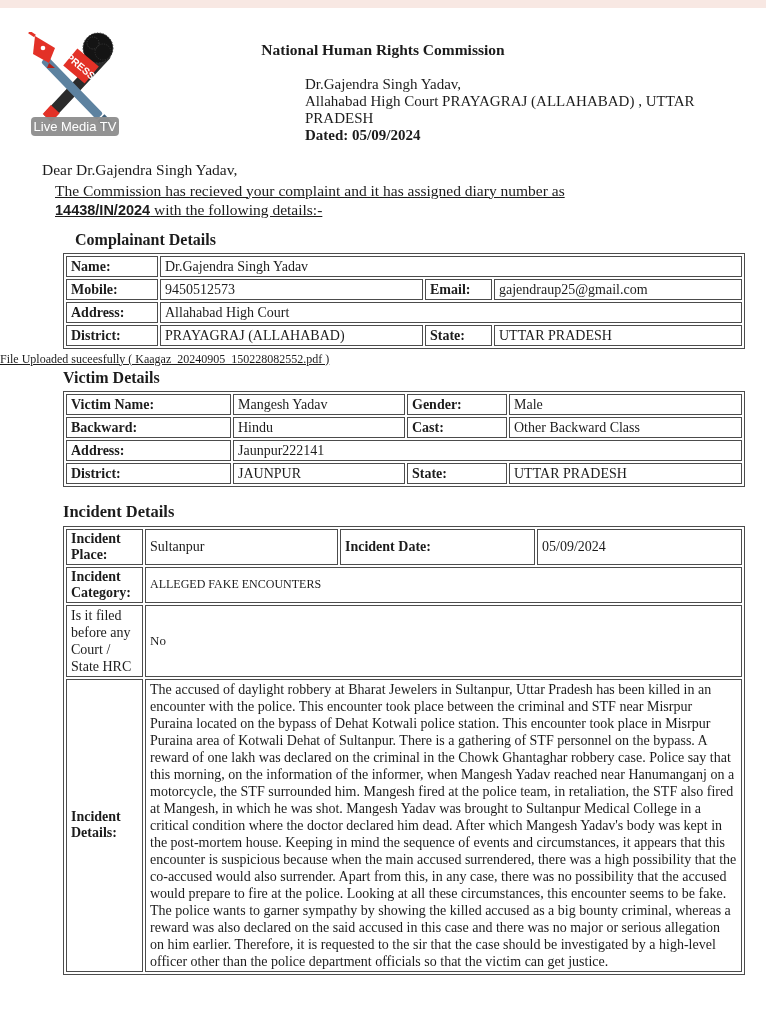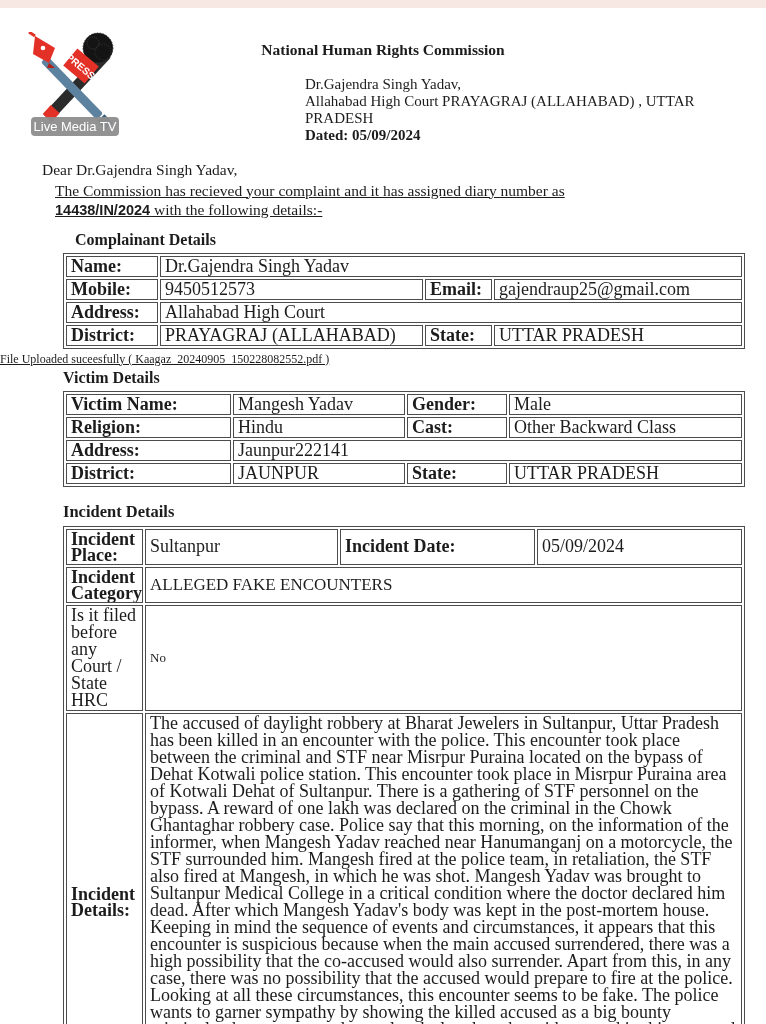--- a/index.html
+++ b/index.html
@@ -48,21 +48,21 @@
     width:682px;
     table-layout:fixed;
     border-collapse:separate;
     border-spacing:2px;
     border:1px solid #4c4c4c;
     background:#ffffff;
   }
   table.doc td {
     border:1px solid #4c4c4c;
     padding:1px 4px;
-    font-size:18px;
+    font-size:14px;
     line-height:17px;
     vertical-align:middle;
     overflow:hidden;
     white-space:nowrap;
   }
   td.lbl { font-weight:bold; }
   td.sm  { font-size:12px; }
   .file-note { margin-top:3px; font-size:12px;text-decoration:underline; }
 
   
@@ -176,21 +176,21 @@
       <col>
     </colgroup>
   <tbody>
       <tr>
     <td class="lbl">Victim Name:</td>
     <td>Mangesh Yadav</td>
     <td class="lbl">Gender:</td>
     <td>Male</td>
   </tr>
   <tr>
-    <td class="lbl">Religion:</td>
+    <td class="lbl">Backward:</td>
     <td>Hindu</td>
     <td class="lbl">Cast:</td>
     <td>Other Backward Class</td>
   </tr>
   <tr>
     <td class="lbl">Address:</td>
     <td colspan="3">Jaunpur222141</td>
   </tr>
   <tr>
     <td class="lbl sm">District:</td>
@@ -211,21 +211,21 @@
     </colgroup>
   <tbody>
       <tr>
     <td class="lbl two-line">Incident Place:</td>
     <td>Sultanpur</td>
     <td class="lbl">Incident Date:</td>
     <td>05/09/2024</td>
   </tr>
   <tr>
     <td class="lbl two-line">Incident Category:</td>
-    <td colspan="3" style="font-size:17px">ALLEGED FAKE ENCOUNTERS</td>
+    <td colspan="3" style="font-size:12px">ALLEGED FAKE ENCOUNTERS</td>
   </tr>
   <tr>
     <td class="filed-lbl">Is it filed before any Court / State HRC</td>
     <td colspan="3" style="font-size:13px">No</td>
   </tr>
   <tr>
     <td class="lbl two-line details-lbl">Incident Details:</td>
     <td colspan="3" class="details-val">The accused of daylight robbery at Bharat Jewelers in Sultanpur, Uttar Pradesh has been killed in an encounter with the police. This encounter took place between the criminal and STF near Misrpur Puraina located on the bypass of Dehat Kotwali police station. This encounter took place in Misrpur Puraina area of Kotwali Dehat of Sultanpur. There is a gathering of STF personnel on the bypass. A reward of one lakh was declared on the criminal in the Chowk Ghantaghar robbery case. Police say that this morning, on the information of the informer, when Mangesh Yadav reached near Hanumanganj on a motorcycle, the STF surrounded him. Mangesh fired at the police team, in retaliation, the STF also fired at Mangesh, in which he was shot. Mangesh Yadav was brought to Sultanpur Medical College in a critical condition where the doctor declared him dead. After which Mangesh Yadav's body was kept in the post-mortem house. Keeping in mind the sequence of events and circumstances, it appears that this encounter is suspicious because when the main accused surrendered, there was a high possibility that the co-accused would also surrender. Apart from this, in any case, there was no possibility that the accused would prepare to fire at the police. Looking at all these circumstances, this encounter seems to be fake. The police wants to garner sympathy by showing the killed accused as a big bounty criminal, whereas a reward was also declared on the said accused in this case and there was no major or serious allegation on him earlier. Therefore, it is requested to the sir that the case should be investigated by a high-level officer other than the police department officials so that the victim can get justice.</td>
   </tr>
 </tbody>

